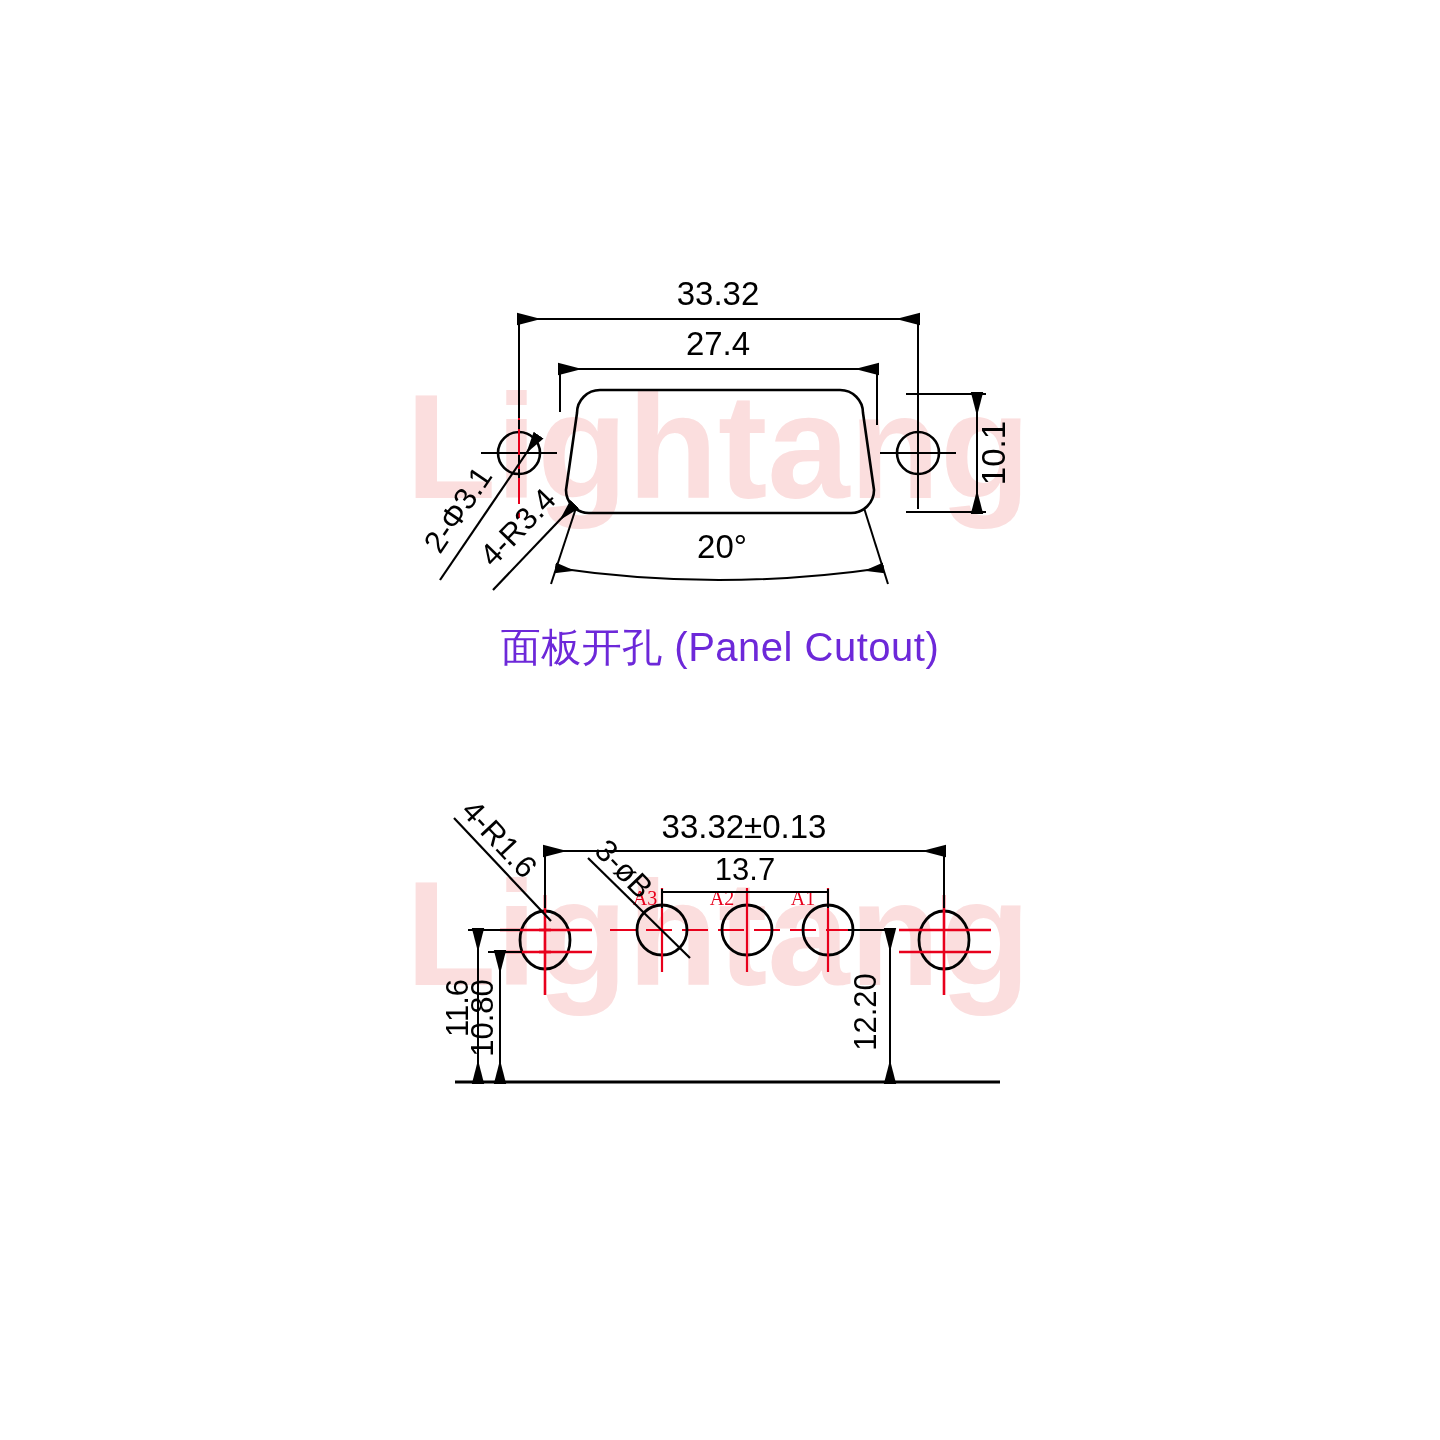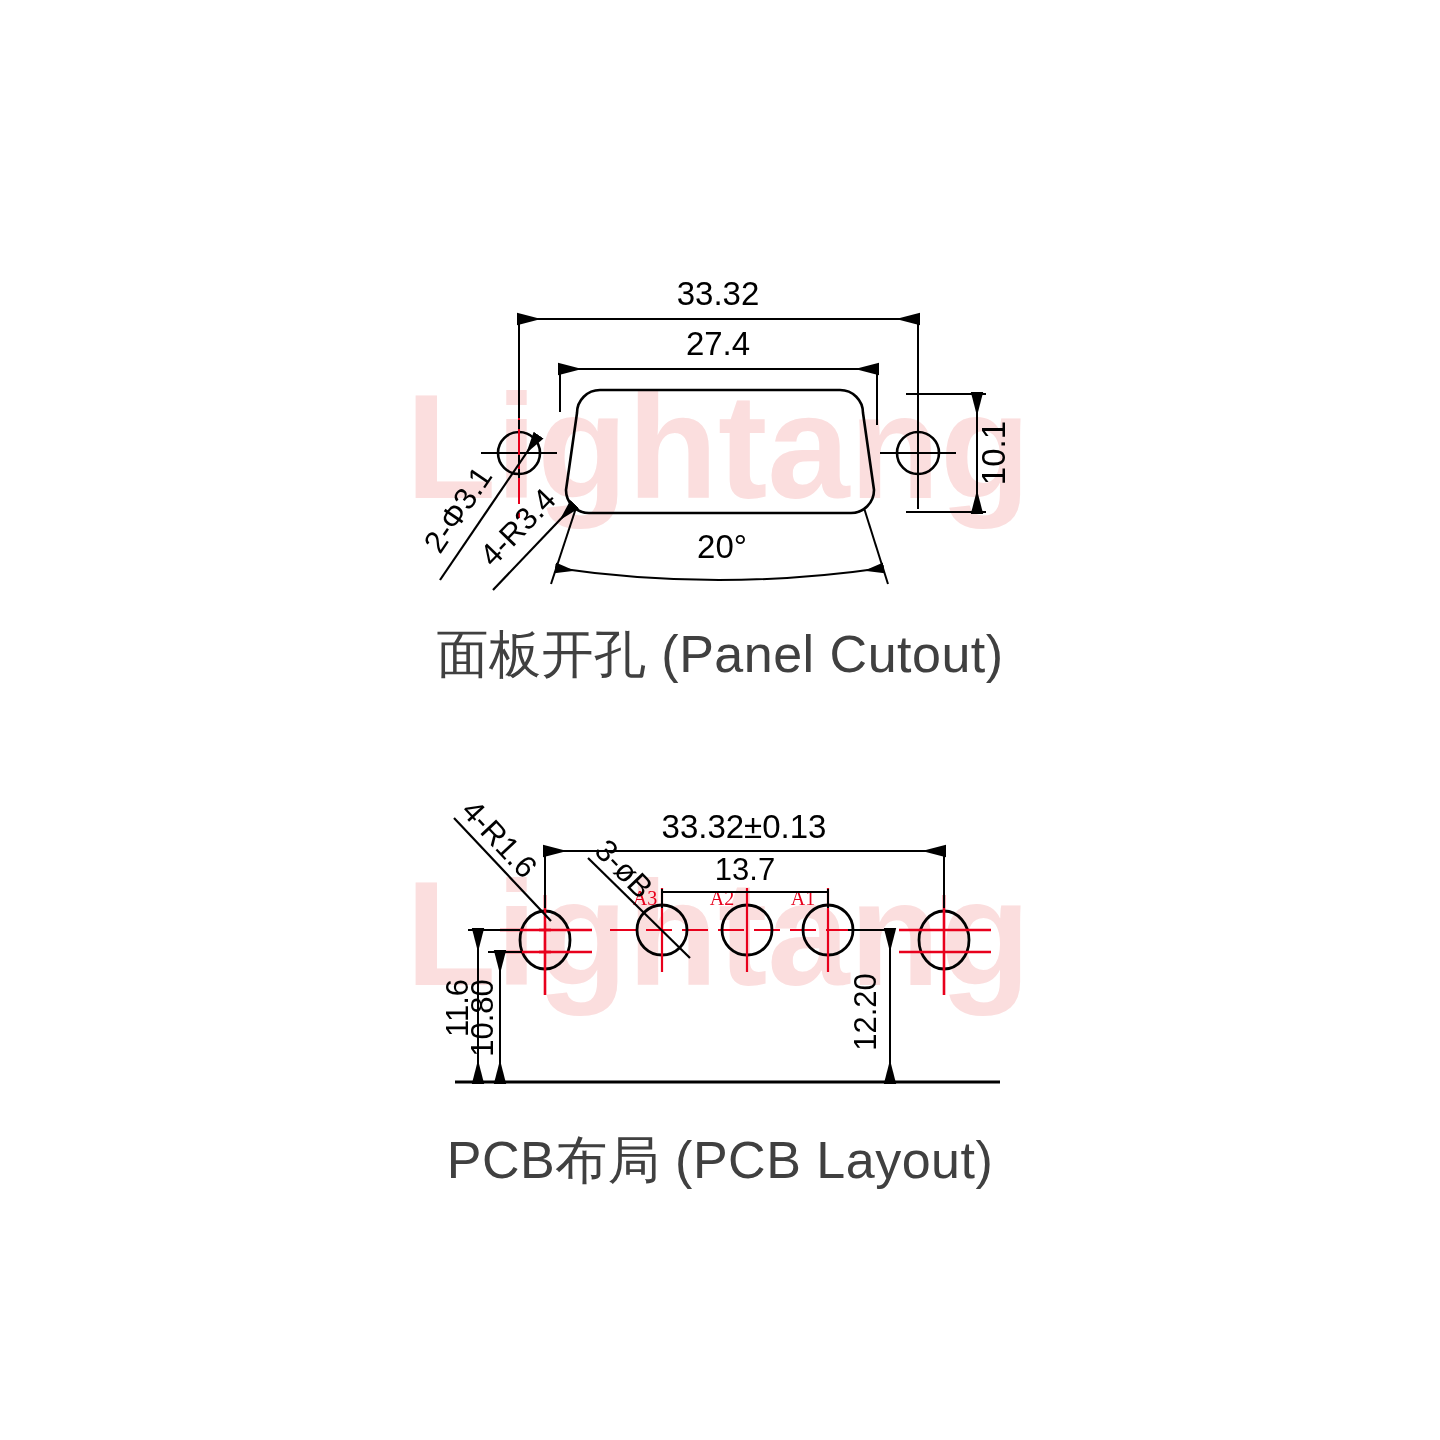--- a/index.html
+++ b/index.html
@@ -24,22 +24,22 @@
     position: absolute;
     left: 0; top: 0;
     width: 1440px;
     height: 1440px;
   }
   .caption {
     position: absolute;
     width: 100%;
     text-align: center;
     font-family: "Liberation Sans", sans-serif;
-    font-size: 52px;
-    color: #404040;
+    font-size: 40px;
+    color: #6d28d9;
     letter-spacing: 0.5px;
     white-space: nowrap;
   }
   #caption-panel { top: 620px; left: 0; }
   #caption-pcb   { top: 1126px; left: 0; }
 </style>
 </head>
 <body>
 
 <div id="canvas-root">
@@ -214,15 +214,14 @@
 
       <g>
         <line x1="588" y1="858" x2="690" y2="958" stroke="#000" stroke-width="2.2"></line>
       </g>
       <text x="593" y="852" font-family="'Liberation Sans', sans-serif" font-size="31" fill="#000" text-anchor="start" transform="rotate(46 593 852)">3-øB</text>
     </g>
   </svg>
 
   <div class="caption" id="caption-panel">面板开孔 (Panel Cutout)</div>
 
-  <div class="caption" id="caption-pcb">PCB布局 (PCB Layout)</div>
 
 </div>
 
 </body></html>

